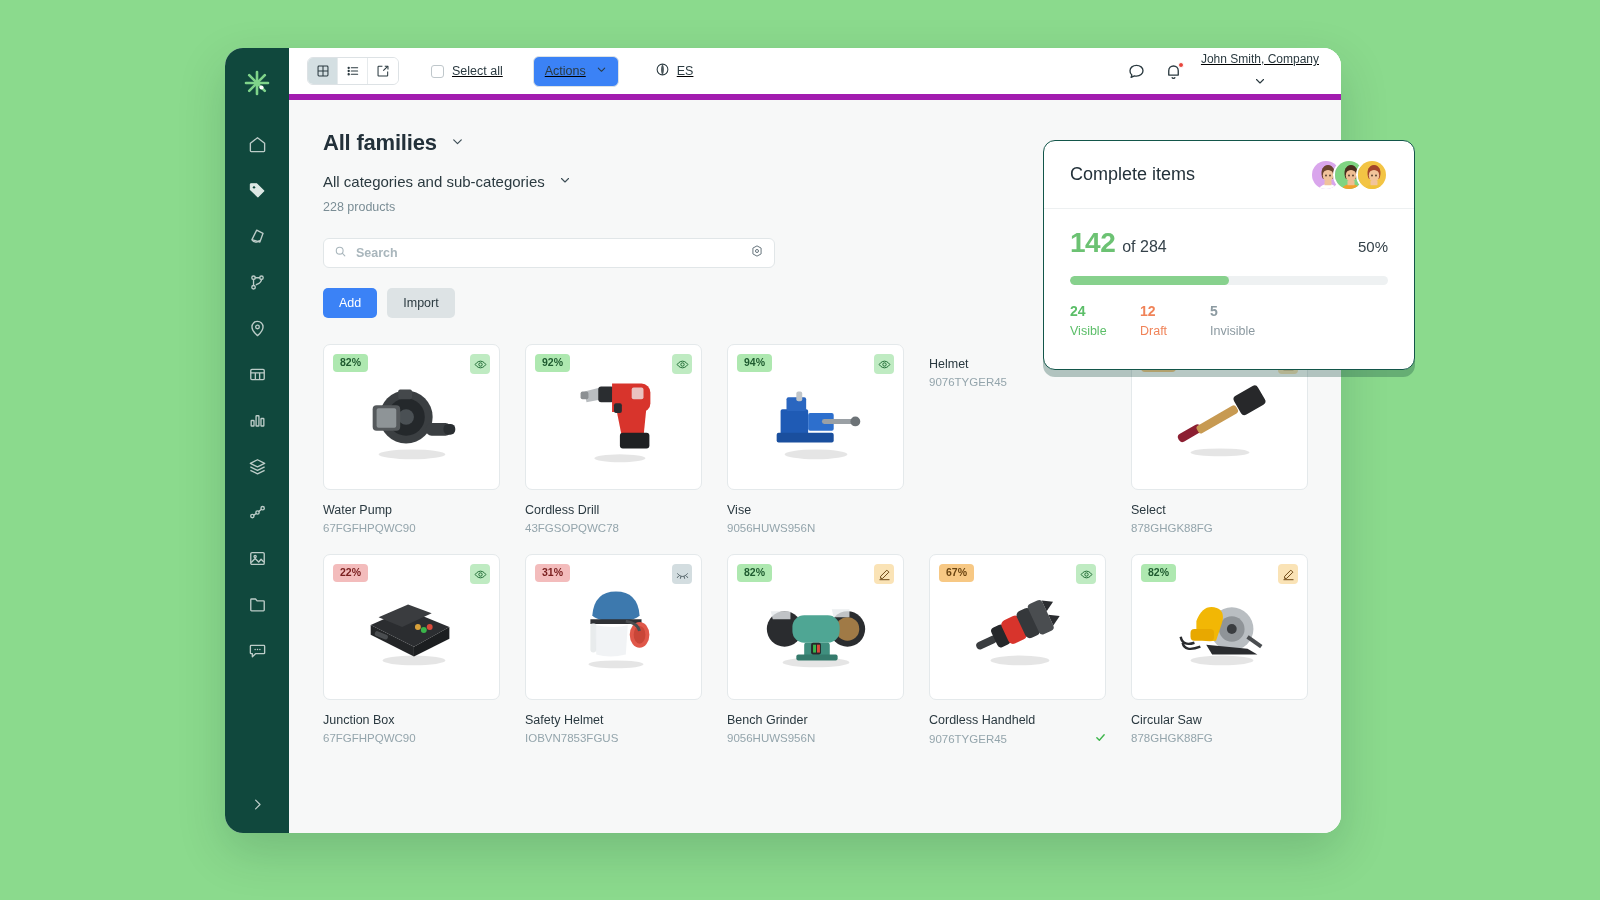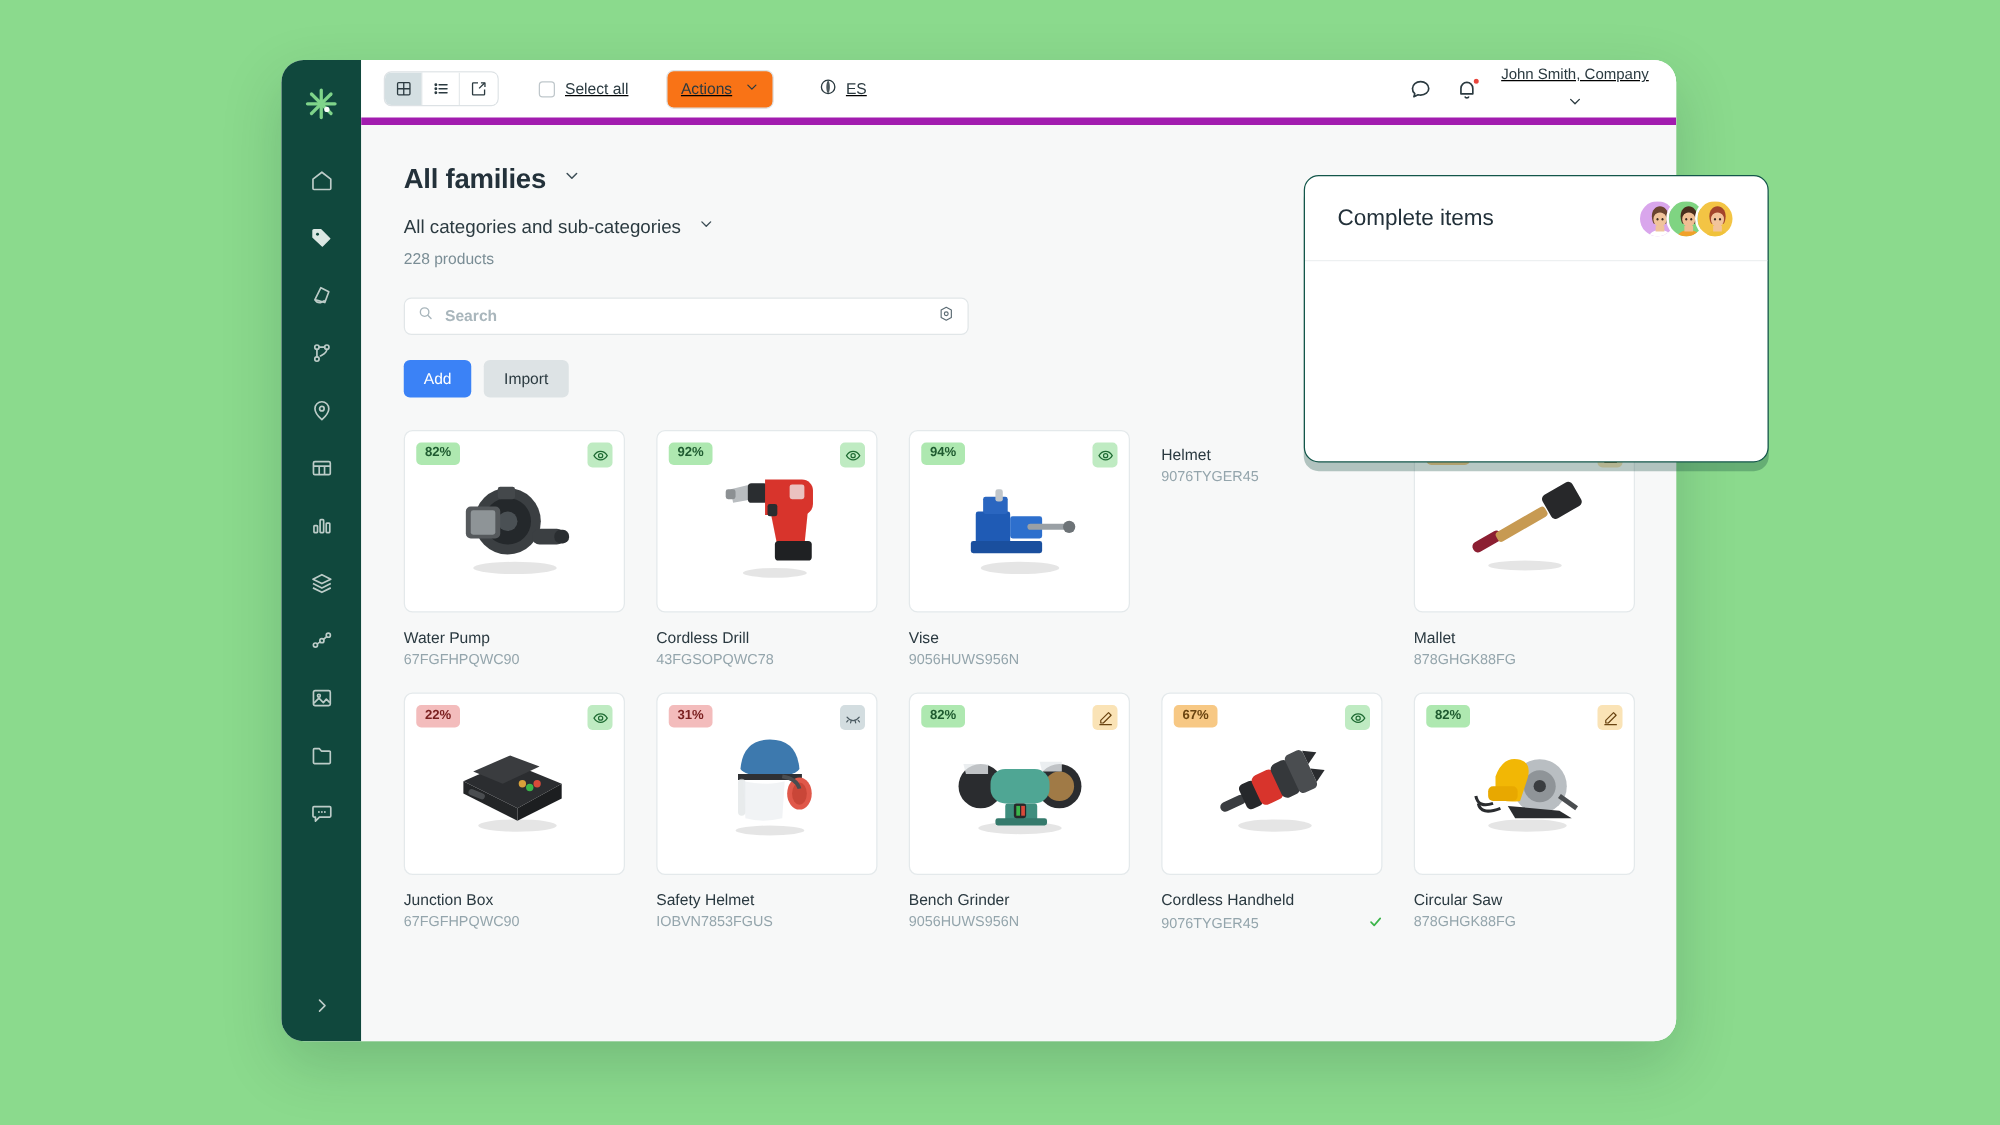--- a/index.html
+++ b/index.html
@@ -87,21 +87,21 @@
     width: 13px; height: 13px;
     border: 1.4px solid #BFC7CB;
     border-radius: 3px; background: #fff;
   }
   .select-all-label { font-size: 12.5px; color: #2B3A40; }
 
   .actions-btn {
     display: flex; align-items: center; gap: 10px;
     height: 31px; padding: 3px 11px;
     border: 1px solid #DDE2E5; border-radius: 6px;
-    background: #f97316; font-size: 12.5px; color: #2B3A40;
+    background: #3b82f6; font-size: 12.5px; color: #2B3A40;
     cursor: pointer; margin-left: 6px;
   }
   .lang {
     display: flex; align-items: center; gap: 7px;
     margin-left: 12px; font-size: 12.5px; color: #2B3A40; cursor: pointer;
   }
   .topbar-right { margin-left: auto; display: flex; align-items: center; gap: 18px; }
   .icon-btn { cursor: pointer; display: flex; align-items: center; position: relative; }
   .notif-dot {
     position: absolute; right: -1px; top: 0px;
@@ -585,21 +585,21 @@
               </span>
       <span class="thumb">
                 <svg viewBox="0 0 120 100">
                   <ellipse cx="60" cy="86" rx="30" ry="4" fill="#000" opacity=".10"></ellipse>
                   <rect x="16" y="62" width="26" height="9" rx="4" transform="rotate(-30 29 66)" fill="#8c1f32"></rect>
                   <rect x="34" y="48" width="46" height="9" rx="3" transform="rotate(-30 57 52)" fill="#c79a52"></rect>
                   <rect x="76" y="22" width="28" height="22" rx="4" transform="rotate(-30 90 33)" fill="#27282a"></rect>
                 </svg>
               </span>
     </div>
-    <div class="card-name">Mallet</div>
+    <div class="card-name">Select</div>
     <div class="card-sku-row">
       <span class="card-sku">878GHGK88FG</span>
 
     </div>
           </div>
           <div class="card-cell" style="margin-bottom: 20px;">
     <div class="card">
       <span class="badge red">22%</span>
       <span class="status-icon visible">
                 <svg width="13" height="13" viewBox="0 0 24 24" fill="none" stroke="#1F6B33" stroke-width="1.8">
@@ -784,13 +784,37 @@
       <path d="M6 32c0-6 4.6-9 10-9s10 3 10 9z" fill="#F0C23A"></path>
       <path d="M9.5 12c0-5 3-8 6.5-8s6.5 3 6.5 8c0 2-0.6 5-1.6 6H11.1C10.1 17 9.5 14 9.5 12z" fill="#A3452B"></path>
       <ellipse cx="16" cy="14.5" rx="5.2" ry="6.2" fill="#F2C49B"></ellipse>
       <path d="M12.5 19.8h7v4.4h-7z" fill="#F2C49B"></path>
       <path d="M10.4 11.5c0-4.3 2.5-7 5.6-7s5.6 2.7 5.6 7c-2-1.4-3.6-2.6-5.6-2.6s-3.7 1.2-5.6 2.6z" fill="#A3452B"></path>
       <ellipse cx="14" cy="14.4" rx=".8" ry="1" fill="#3a2a20"></ellipse>
       <ellipse cx="18" cy="14.4" rx=".8" ry="1" fill="#3a2a20"></ellipse>
     </svg></div>
       </div>
   </div>
+  <div class="stats-body">
+    <div class="stats-figures">
+      <span class="big-num">142</span>
+      <span class="of-total">of 284</span>
+      <span class="pct">50%</span>
+    </div>
+    <div class="progress-track">
+      <div class="progress-fill" id="progress-fill" style="width: 50%;"></div>
+    </div>
+    <div class="stats-legend" id="stats-legend">
+        <div class="legend-item visible">
+          <div class="legend-num">24</div>
+                 <div class="legend-label">Visible</div>
+        </div>
+        <div class="legend-item draft">
+          <div class="legend-num">12</div>
+                 <div class="legend-label">Draft</div>
+        </div>
+        <div class="legend-item invis">
+          <div class="legend-num">5</div>
+                 <div class="legend-label">Invisible</div>
+        </div>
+      </div>
+  </div>
 </div>
 
 </body></html>

